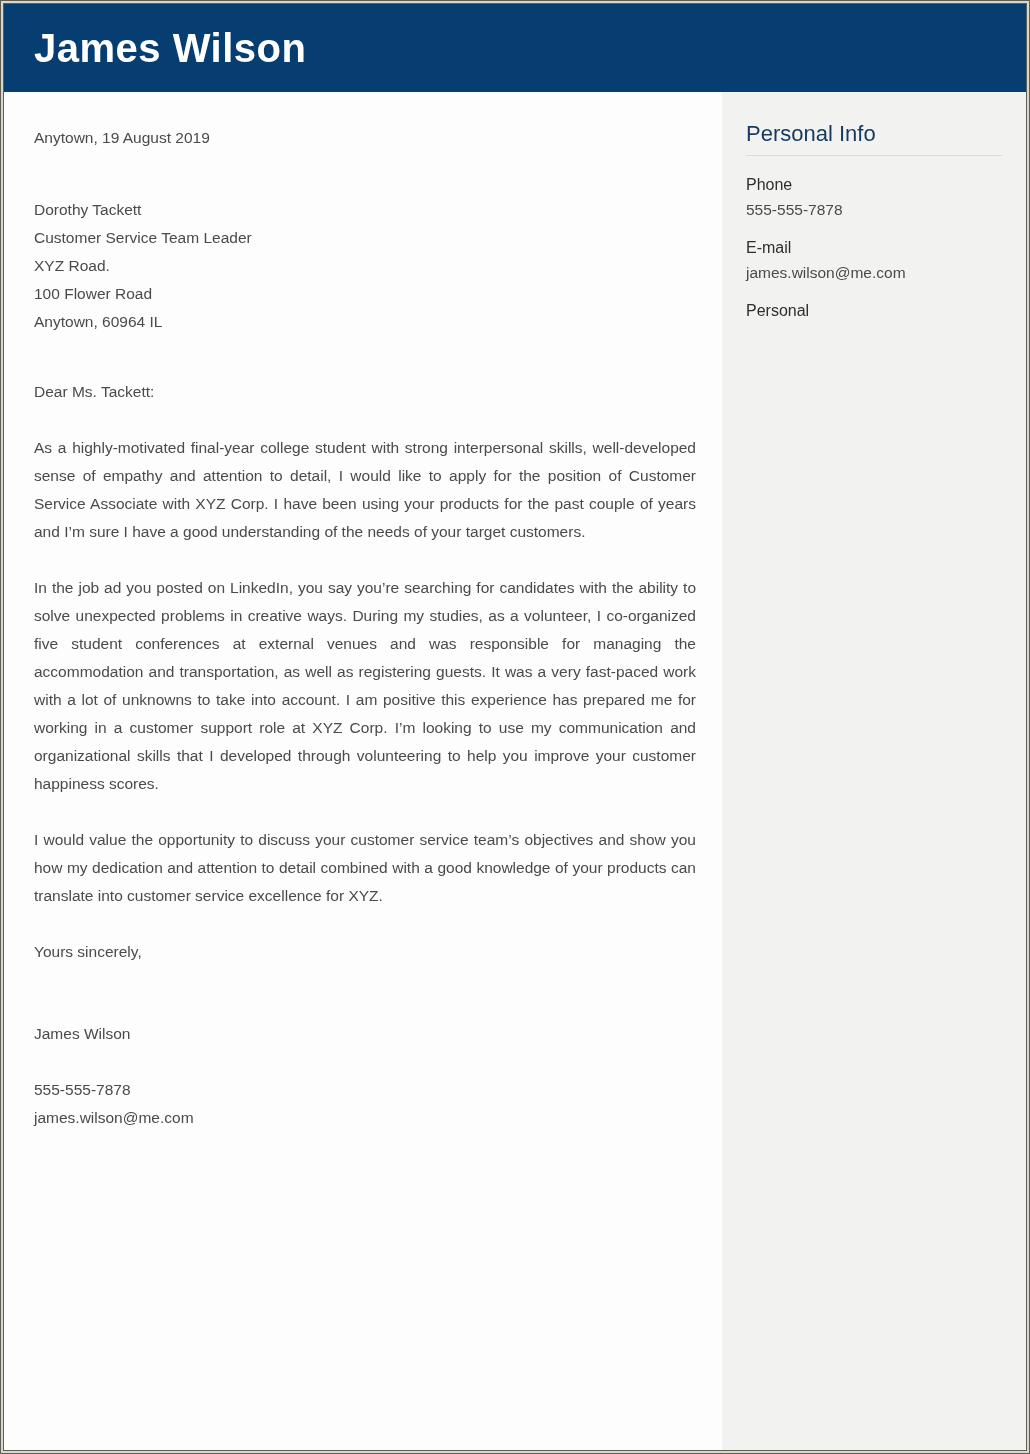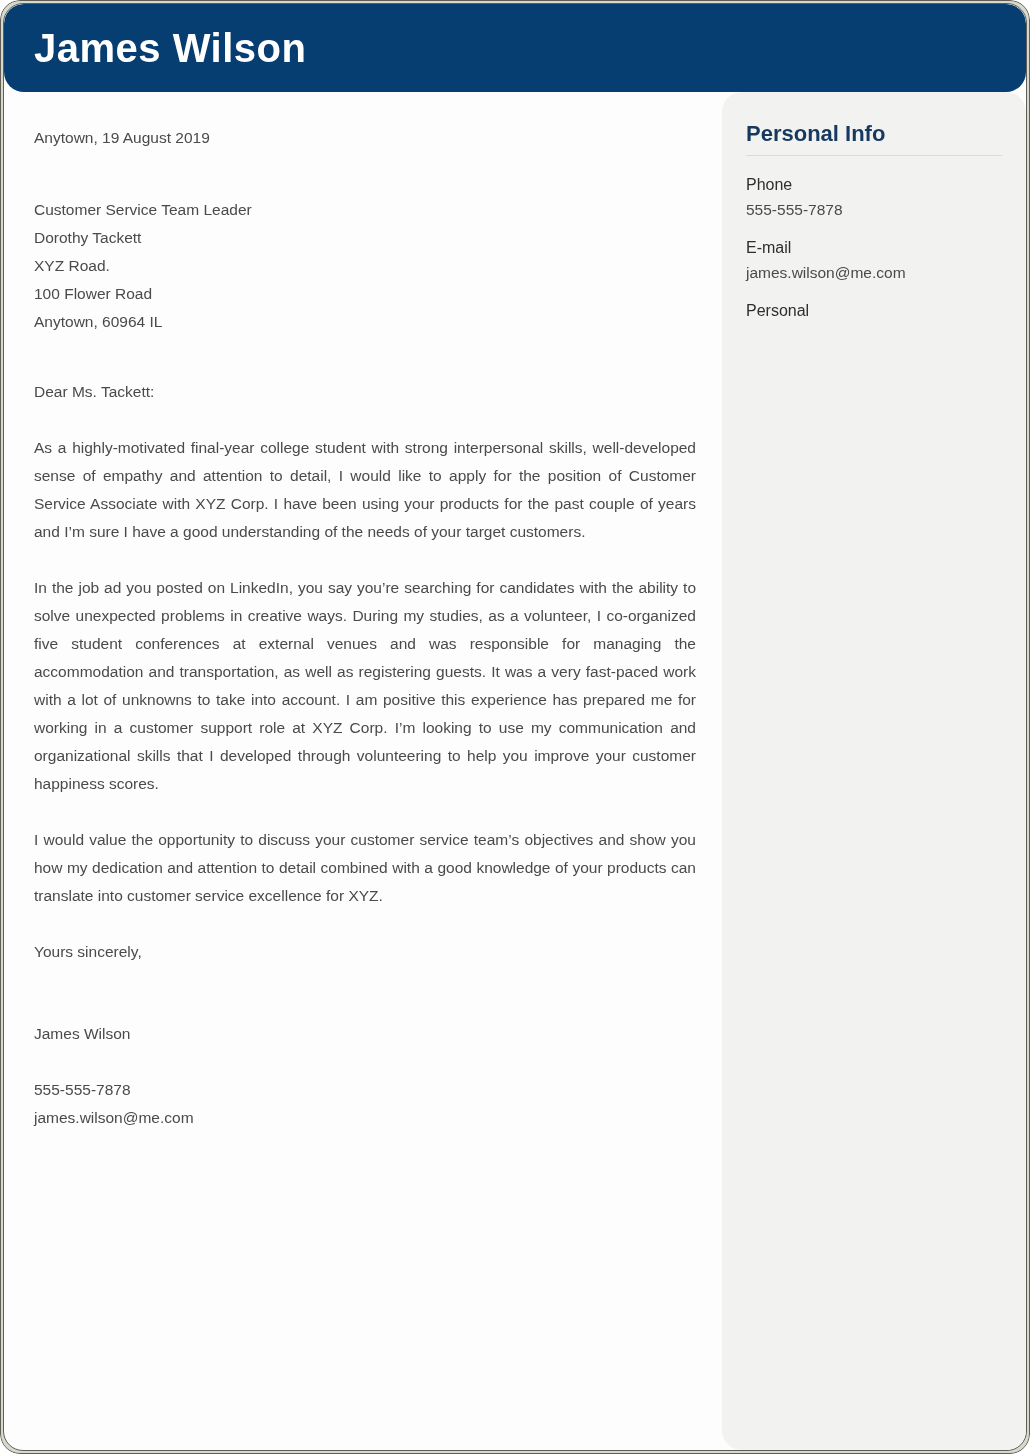--- a/index.html
+++ b/index.html
@@ -1,15 +1,15 @@
 <!DOCTYPE html>
 <html style="--header-bg: #073e71; --accent-heading: #16395f; --sidebar-bg: #f2f2f1; --page-bg: #fdfdfd; --body-text: #4a4a4a; --label-text: #2e2e2e; --frame-line: #5f5e54; --frame-gap: #d9d8cf;"><head>
 <meta charset="utf-8">
 <style>
-  * { box-sizing: border-box; border-radius: 20px; }
+  * { box-sizing: border-box; }
   html, body { margin: 0; padding: 0; background: #ffffff; }
   body { font-family: "Liberation Sans", sans-serif; }
 
   .frame {
     width: 1030px;
     height: 1454px;
     border: 1px solid var(--frame-line, #5f5e54);
     background: var(--frame-gap, #d9d8cf);
     padding: 2px;
   }
@@ -64,21 +64,21 @@
   
   .sidebar {
     flex: 1;
     background: var(--sidebar-bg, #f2f2f1);
     padding: 30px 24px 0 24px;
   }
   .sidebar h2 {
     margin: 0;
     color: var(--accent-heading, #16395f);
     font-size: 22px;
-    font-weight: 700;
+    font-weight: 400;
     line-height: 1.1;
   }
   .sidebar .divider {
     border: none;
     border-top: 1px solid #dadad8;
     margin: 9px 0 16px 0;
   }
   .sb-item { margin-bottom: 13px; }
   .sb-label {
     font-weight: 400;
@@ -101,22 +101,22 @@
     <header class="header">
       <h1>James Wilson</h1>
     </header>
 
     <div class="content">
 
       <main class="letter">
         <p class="date">Anytown, 19 August 2019</p>
 
         <div class="address">
+          <p>Dorothy Tackett</p>
           <p>Customer Service Team Leader</p>
-          <p>Dorothy Tackett</p>
           <p>XYZ Road.</p>
           <p>100 Flower Road</p>
           <p>Anytown, 60964 IL</p>
         </div>
 
         <p class="salutation">Dear Ms. Tackett:</p>
 
         <p class="para">As a highly-motivated final-year college student with strong interpersonal skills, well-developed sense of empathy and attention to detail, I would like to apply for the position of Customer Service Associate with XYZ Corp. I have been using your products for the past couple of years and I’m sure I have a good understanding of the needs of your target customers.</p>
         <p class="para">In the job ad you posted on LinkedIn, you say you’re searching for candidates with the ability to solve unexpected problems in creative ways. During my studies, as a volunteer, I co-organized five student conferences at external venues and was responsible for managing the accommodation and transportation, as well as registering guests. It was a very fast-paced work with a lot of unknowns to take into account. I am positive this experience has prepared me for working in a customer support role at XYZ Corp. I’m looking to use my communication and organizational skills that I developed through volunteering to help you improve your customer happiness scores.</p>
         <p class="para">I would value the opportunity to discuss your customer service team’s objectives and show you how my dedication and attention to detail combined with a good knowledge of your products can translate into customer service excellence for XYZ.</p>

